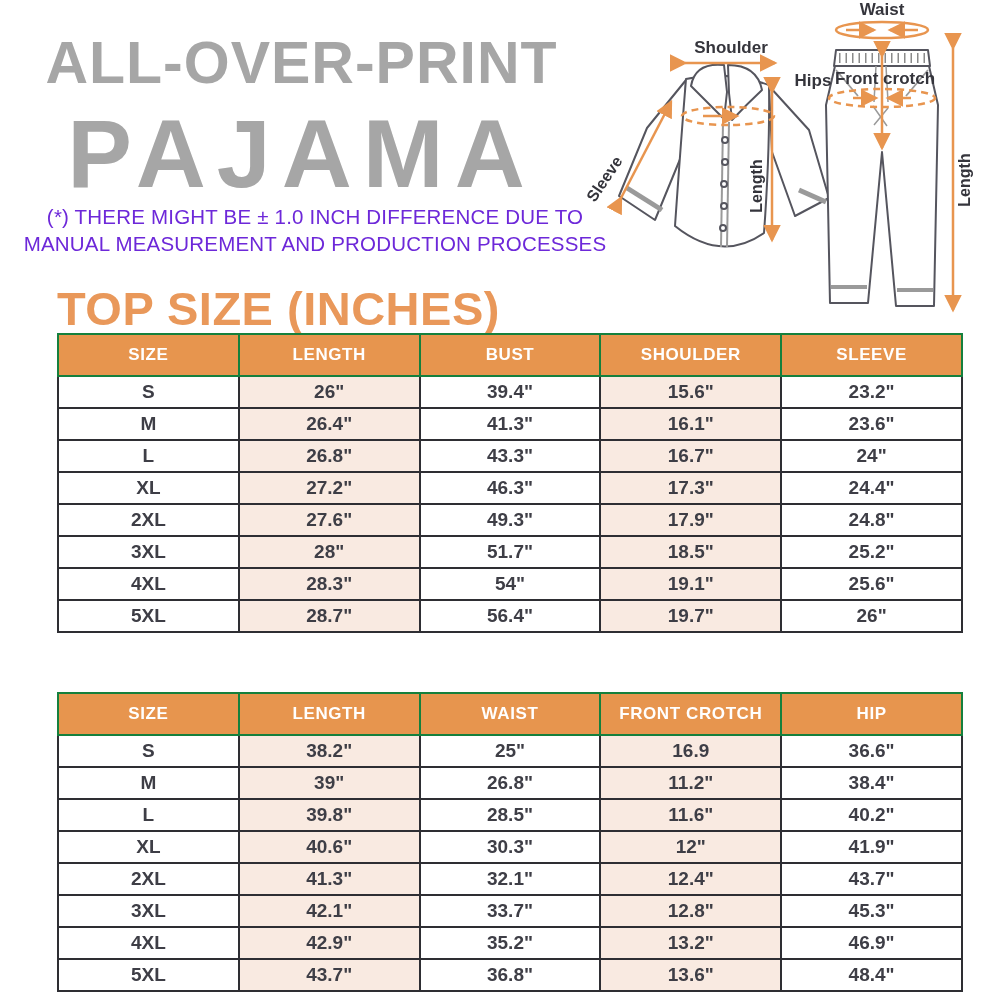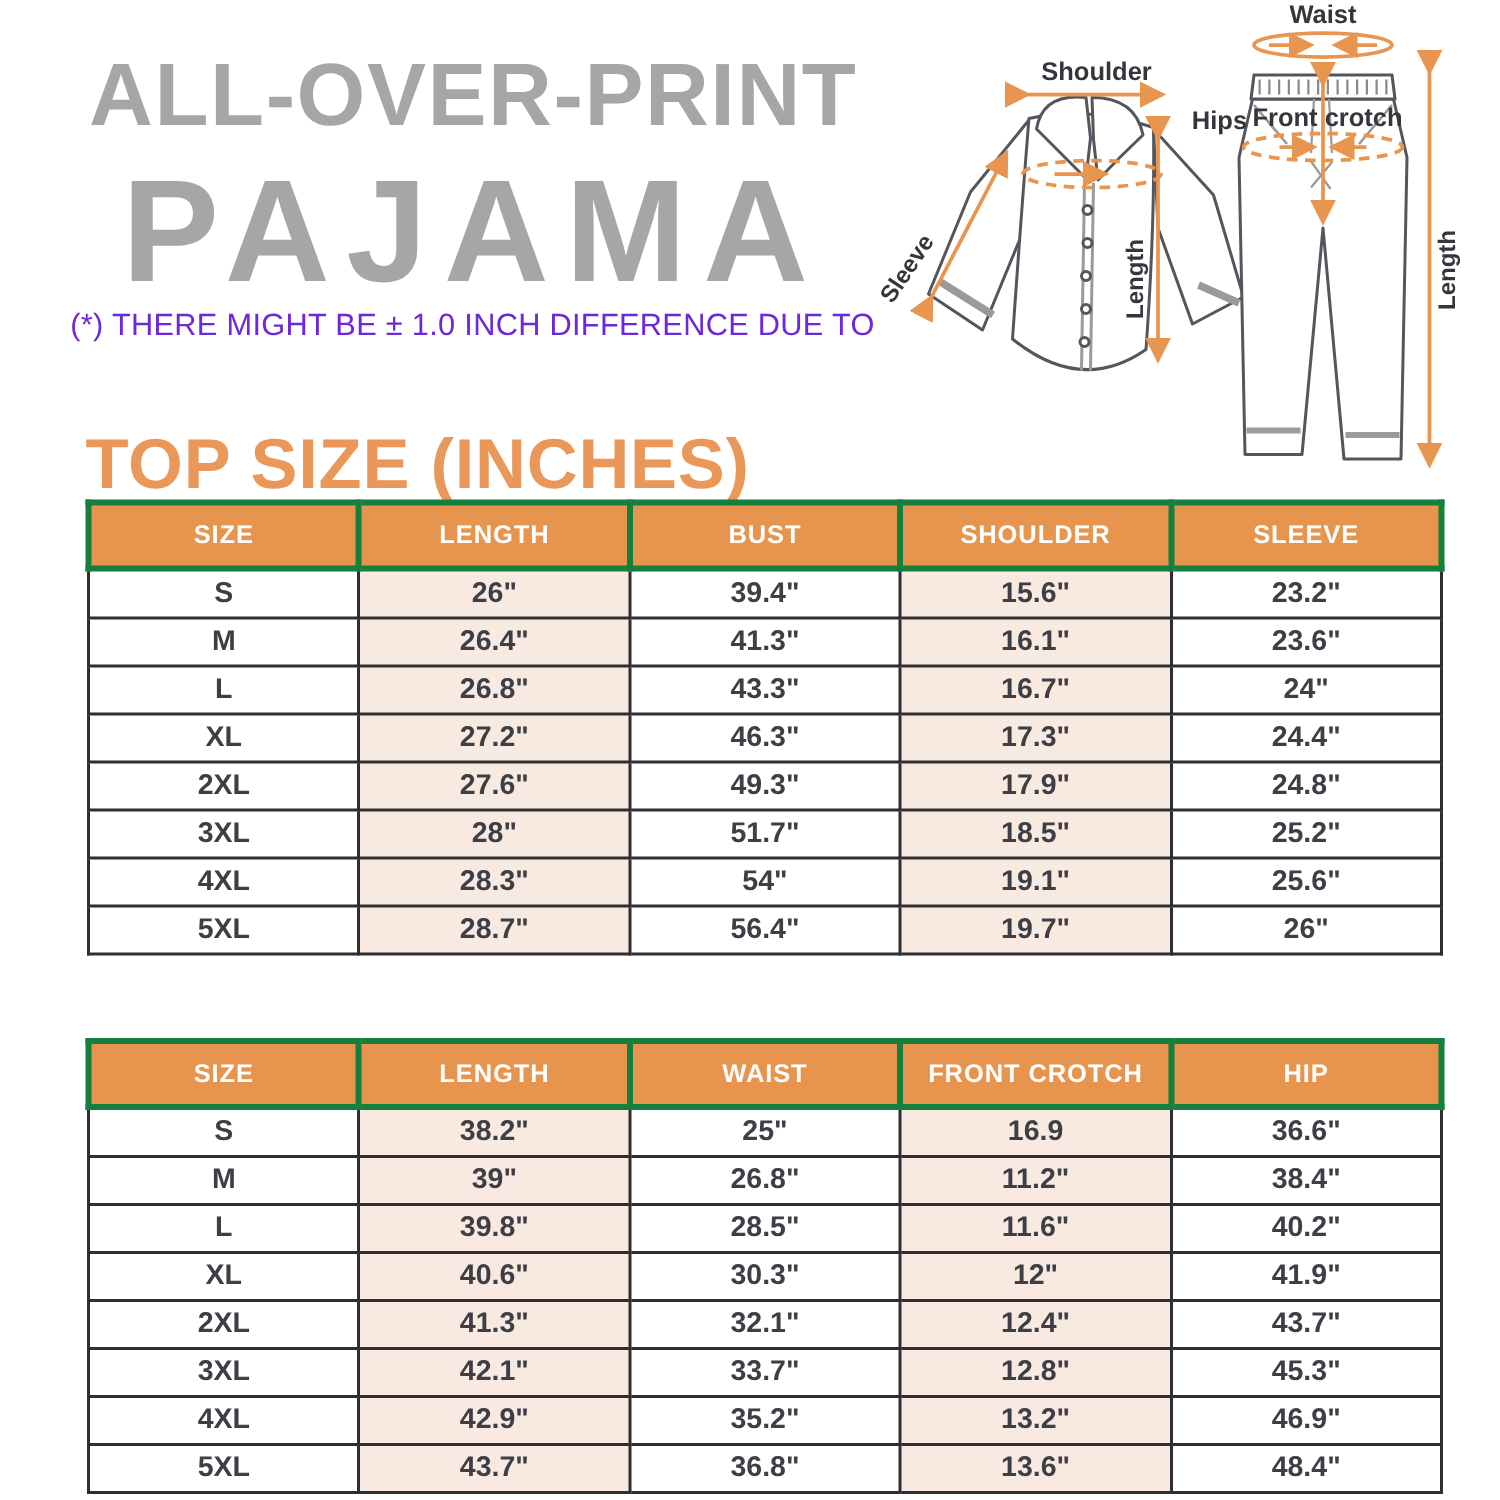--- a/index.html
+++ b/index.html
@@ -1,37 +1,37 @@
 <!DOCTYPE html>
 <html><head>
 <meta charset="utf-8">
 <style>
   html,body{margin:0;padding:0;background:#ffffff;}
   body{font-family:"Liberation Sans", sans-serif;}
   #page{position:relative;width:1000px;height:1000px;background:#ffffff;overflow:hidden;}
 
   
-  .title-block{position:absolute;left:28px;top:34px;width:575px;text-align:center;color:#a6a6a6;}
+  .title-block{position:absolute;left:14px;top:34px;width:575px;text-align:center;color:#a6a6a6;}
   .title-line1{font-size:59px;font-weight:800;letter-spacing:1px;line-height:1.0;}
   .title-line2{font-size:97px;font-weight:800;letter-spacing:11px;line-height:1.0;margin-top:12px;}
   .disclaimer{position:absolute;left:20px;top:203px;width:590px;text-align:center;
               color:#6d28d9;font-size:20.5px;font-weight:500;line-height:27px;letter-spacing:.2px;}
 
   
   .section-heading{position:absolute;left:57px;font-size:47px;font-weight:800;color:#e9985a;letter-spacing:.5px;}
   #top-heading{top:281px;}
   #bottom-heading{top:641px;}
 
   
   table.size-table{position:absolute;left:57px;width:906px;border-collapse:collapse;table-layout:fixed;
                    font-family:"Liberation Sans", sans-serif;}
   #top-table{top:333px;}
   #bottom-table{top:692px;}
   table.size-table th{background:#e7954e;color:#ffffff;font-size:17px;font-weight:700;letter-spacing:.6px;
-                      height:38px;border:4px solid #15803d;text-align:center;}
+                      height:38px;border:2px solid #15803d;text-align:center;}
   table.size-table td{height:28px;border:2px solid #2e2e33;text-align:center;
                       font-size:19px;font-weight:700;color:#3e3e46;background:#ffffff;}
   table.size-table td.tinted{background:#f9eae1;}
 
   
   #diagram{position:absolute;left:585px;top:0px;}
   #diagram text{font-family:"Liberation Sans", sans-serif;font-weight:700;fill:#35353c;}
   .outline{fill:#ffffff;stroke:#55555e;stroke-width:2;stroke-linejoin:round;}
   .grayline{stroke:#9a9a9a;fill:none;}
   .arrow{stroke:#e8954f;stroke-width:2.5;fill:none;}
@@ -42,20 +42,21 @@
 
 <div id="page">
 
   <div class="title-block">
     <div class="title-line1">ALL-OVER-PRINT</div>
     <div class="title-line2">PAJAMA</div>
   </div>
 
   <div class="disclaimer">
     <div>(*) THERE MIGHT BE ± 1.0 INCH DIFFERENCE DUE TO</div>
+    <div>MANUAL MEASUREMENT AND PRODUCTION PROCESSES</div>
   </div>
 
   <svg id="diagram" width="405" height="330" viewBox="0 0 405 330">
     <defs>
       <marker id="ah" markerWidth="8" markerHeight="8" refX="6" refY="3.5" orient="auto">
         <path d="M0,0 L7,3.5 L0,7 Z" fill="#e8954f"></path>
       </marker>
     </defs>
 
     <g>

